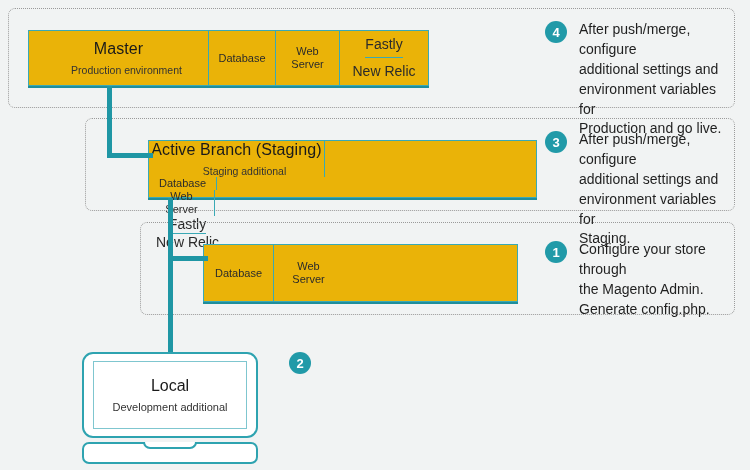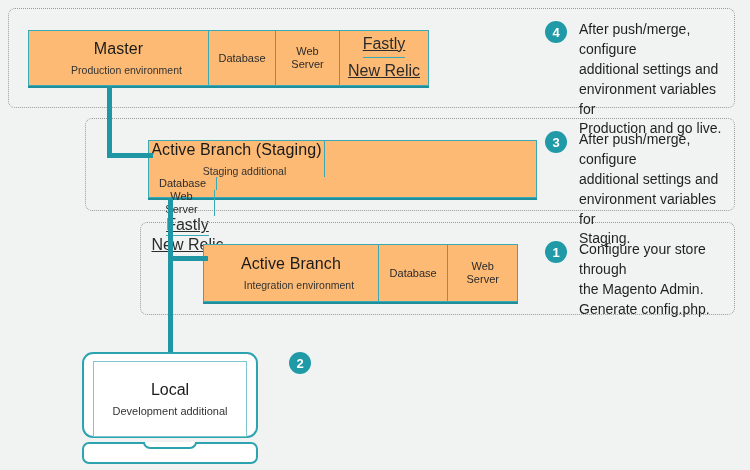--- a/index.html
+++ b/index.html
@@ -28,21 +28,21 @@
     border-radius: 7px;
     box-sizing: border-box;
     background: transparent;
   }
 
   
   .envbox {
     position: absolute;
     display: flex;
     box-sizing: border-box;
-    background: #fdba74;
+    background: #eab308;
     border: 1px solid #3aa9b5;
     box-shadow: 0 2px 0 0 #1f8e9b;
   }
   .cell {
     box-sizing: border-box;
     display: flex;
     flex-direction: column;
     align-items: center;
     justify-content: center;
     border-right: 1px solid #3aa9b5;
@@ -71,25 +71,24 @@
     display: flex;
     flex-direction: column;
     border-right: none;
     padding: 0;
   }
   .stack-item {
     flex: 1 1 50%;
     display: flex;
     align-items: center;
     justify-content: center;
-    font-size: 16px;
+    font-size: 14px;
     color: #2b2b2b;
     border-bottom: 1px solid #3aa9b5;
     box-sizing: border-box;
-    text-decoration: underline;
   }
   .stack-item:last-child { border-bottom: none; }
 
   
   .conn {
     position: absolute;
     background: #1f96a4;
   }
 
   
@@ -212,24 +211,20 @@
     <div class="step-badge">3</div>
     <div class="step-text">After push/merge, configure
 additional settings and
 environment variables for
 Staging.</div>
   </div>
 
   <div class="group" style="left:140px; top:222px; width:595px; height:93px;"></div>
 
   <div class="envbox" style="left:203px; top:244px; width:315px; height:58px;">
-    <div class="cell cell-main" style="width:176px;">
-      <div class="title">Active Branch</div>
-      <div class="sub">Integration environment</div>
-    </div>
     <div class="cell cell-svc" style="width:70px;">Database</div>
     <div class="cell cell-svc" style="width:69px; white-space:pre-line;">Web
 Server</div>
   </div>
 
   <div class="step" style="left:545px; top:240px; width:185px;">
     <div class="step-badge">1</div>
     <div class="step-text">Configure your store through
 the Magento Admin.
 Generate config.php.</div>
@@ -239,21 +234,21 @@
 
   <div class="conn" style="left:107px; top:153px; width:46px; height:5px;"></div>
 
   <div class="conn" style="left:168px; top:198px; width:5px; height:63px;"></div>
 
   <div class="conn" style="left:168px; top:256px; width:40px; height:5px;"></div>
 
   <div class="conn" style="left:168px; top:256px; width:5px; height:100px;"></div>
 
   <div class="laptop-lid" style="left:82px; top:352px; width:176px; height:86px;"></div>
-  <div class="laptop-screen" style="left:93px; top:361px; width:154px; height:76px;">
+  <div class="laptop-screen" style="left:93px; top:361px; width:154px; height:68px;">
     <div class="title">Local</div>
     <div class="sub">Development additional</div>
   </div>
   <div class="laptop-base" style="left:82px; top:442px; width:176px; height:22px;"></div>
   <div class="laptop-notch" style="left:143px; top:442px; width:54px; height:7px;"></div>
 
   <div class="step" style="left:289px; top:351px; width:215px;">
     <div class="step-badge">2</div>
   </div>
 

